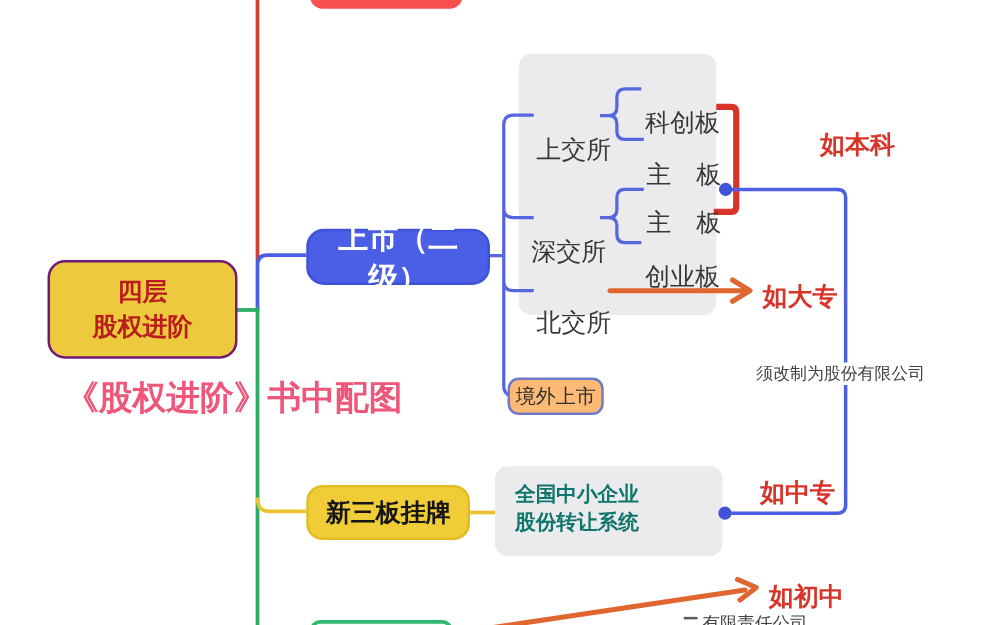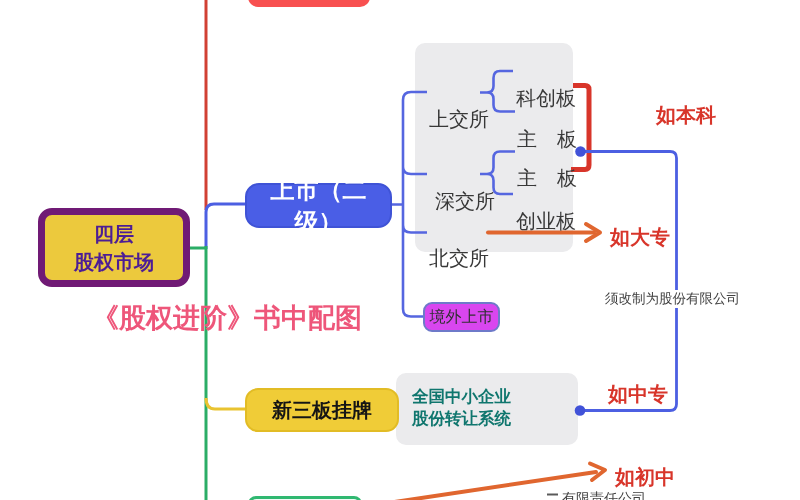--- a/index.html
+++ b/index.html
@@ -6,40 +6,40 @@
   .canvas{
     position:relative;width:800px;height:500px;overflow:hidden;background:#ffffff;
     font-family:"Liberation Sans","DejaVu Sans",sans-serif;
   }
   .panel{position:absolute;background:#ebebed;border-radius:10px;z-index:1;}
   .lines{position:absolute;left:0;top:0;z-index:2;}
   .node,.lbl{position:absolute;z-index:3;box-sizing:border-box;}
   .node{display:flex;align-items:center;justify-content:center;text-align:center;}
   .node-top-red{left:248px;top:-14px;width:122px;height:21px;background:#f85050;border-radius:10px;}
   .node-root{
-    left:38px;top:208px;width:152px;height:79px;background:#ecc93d;border:7px solid #701a75;
-    border-radius:14px;flex-direction:column;font-size:20px;font-weight:bold;color:#4c1d95;line-height:28px;
+    left:38px;top:208px;width:152px;height:79px;background:#ecc93d;border:2px solid #701a75;
+    border-radius:14px;flex-direction:column;font-size:20px;font-weight:bold;color:#b91c1c;line-height:28px;
   }
   .node-listed{
     left:245px;top:183px;width:147px;height:45px;background:#4a5ee6;border:2px solid #3f53d6;
     border-radius:14px;color:#fff;font-size:24px;font-weight:bold;letter-spacing:0px;
   }
   .node-neeq{
-    left:245px;top:388px;width:154px;height:44px;background:#f0cc37;border:2px solid #e2bc25;
+    left:245px;top:388px;width:131px;height:44px;background:#f0cc37;border:2px solid #e2bc25;
     border-radius:13px;font-size:20px;font-weight:bold;color:#151515;
   }
   .node-overseas{
-    left:423px;top:302px;width:77px;height:30px;background:#d946ef;border:2px solid #6e7ac9;
+    left:406px;top:302px;width:77px;height:30px;background:#fdba74;border:2px solid #6e7ac9;
     border-radius:9px;font-size:16px;font-weight:500;color:#303030;
   }
   .node-green-bottom{
     left:248px;top:496px;width:114px;height:26px;background:#f2fbf6;border:3px solid #30b871;border-radius:8px;
   }
   .watermark{
-    left:52px;top:300px;font-size:27px;font-weight:bold;color:#ee567a;white-space:nowrap;letter-spacing:0px;margin-left:40px;
+    left:52px;top:300px;font-size:27px;font-weight:bold;color:#ee567a;white-space:nowrap;letter-spacing:0px;
   }
   .exch{font-size:20px;font-weight:normal;color:#383838;white-space:nowrap;margin-top:23px;}
   .ann{font-size:20px;font-weight:bold;color:#d8352a;white-space:nowrap;}
   .note{
     left:602px;top:274px;font-size:13.5px;color:#424242;background:#fff;padding:0 3px;white-space:nowrap;margin-top:16px;
   }
   .panel2-text{
     position:absolute;left:412px;top:385px;z-index:3;font-size:16.5px;font-weight:600;color:#0f766e;line-height:22px;white-space:nowrap;
   }
   .llc{left:562px;top:490px;font-size:14px;font-weight:500;color:#3f3f3f;white-space:nowrap;}
@@ -70,32 +70,32 @@
     <path d="M586,224 L600,232.5 L586,241" stroke="#e0662f" stroke-width="4" fill="none" stroke-linecap="round" stroke-linejoin="round"></path>
     <path d="M381,504 L596,472" stroke="#e0662f" stroke-width="4" fill="none" stroke-linecap="round"></path>
     <path d="M590,463.5 L605,470 L592,480" stroke="#e0662f" stroke-width="4" fill="none" stroke-linecap="round" stroke-linejoin="round"></path>
     <path d="M547,494.5 H558" stroke="#5a5a5a" stroke-width="2" fill="none"></path>
   </svg>
 
   <div class="node node-top-red"></div>
 
   <div class="node node-root">
     <div>四层</div>
-    <div>股权市场</div>
+    <div>股权进阶</div>
   </div>
 
   <div class="lbl watermark">《股权进阶》书中配图</div>
 
   <div class="node node-listed">上市（二级）</div>
 
   <div class="lbl exch" style="left:429px;top:83px;">上交所</div>
   <div class="lbl exch" style="left:516px;top:62px;">科创板</div>
   <div class="lbl exch" style="left:517px;top:103px;">主　板</div>
   <div class="lbl exch" style="left:517px;top:142px;">主　板</div>
-  <div class="lbl exch" style="left:435px;top:165px;">深交所</div>
+  <div class="lbl exch" style="left:425px;top:165px;">深交所</div>
   <div class="lbl exch" style="left:516px;top:185px;">创业板</div>
   <div class="lbl exch" style="left:429px;top:222px;">北交所</div>
 
   <div class="node node-overseas">境外上市</div>
 
   <div class="node node-neeq">新三板挂牌</div>
 
   <div class="panel2-text">
     <div>全国中小企业</div>
     <div>股份转让系统</div>

